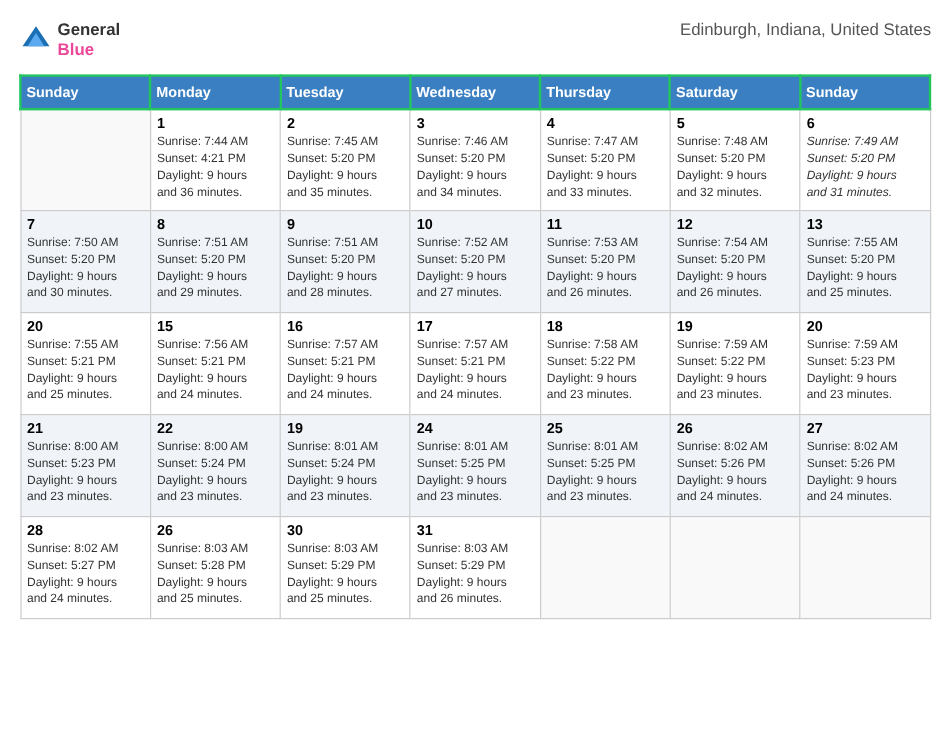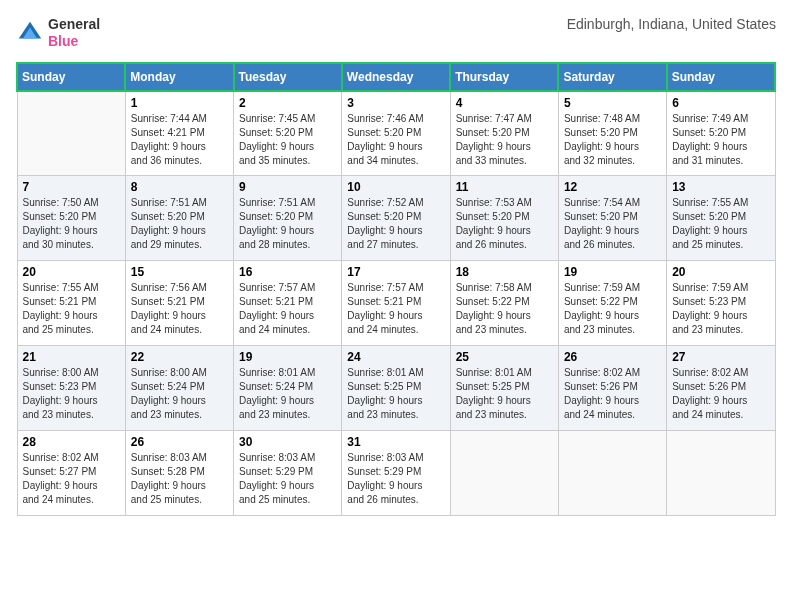--- a/index.html
+++ b/index.html
@@ -145,21 +145,21 @@
         </td>
         <td>
           <span class="day-num">5</span>
           <div class="day-info" style="white-space: pre-line;">Sunrise: 7:48 AM
 Sunset: 5:20 PM
 Daylight: 9 hours
 and 32 minutes.</div>
         </td>
         <td>
           <span class="day-num">6</span>
-          <div class="day-info" style="white-space: pre-line;">Sunrise: 7:49 AM
+          <div class="day-info" style="white-space: pre-line; font-style: italic;">Sunrise: 7:49 AM
 Sunset: 5:20 PM
 Daylight: 9 hours
 and 31 minutes.</div>
         </td>
       </tr>
       <tr>
         <td>
           <span class="day-num">7</span>
           <div class="day-info" style="white-space: pre-line;">Sunrise: 7:50 AM
 Sunset: 5:20 PM

